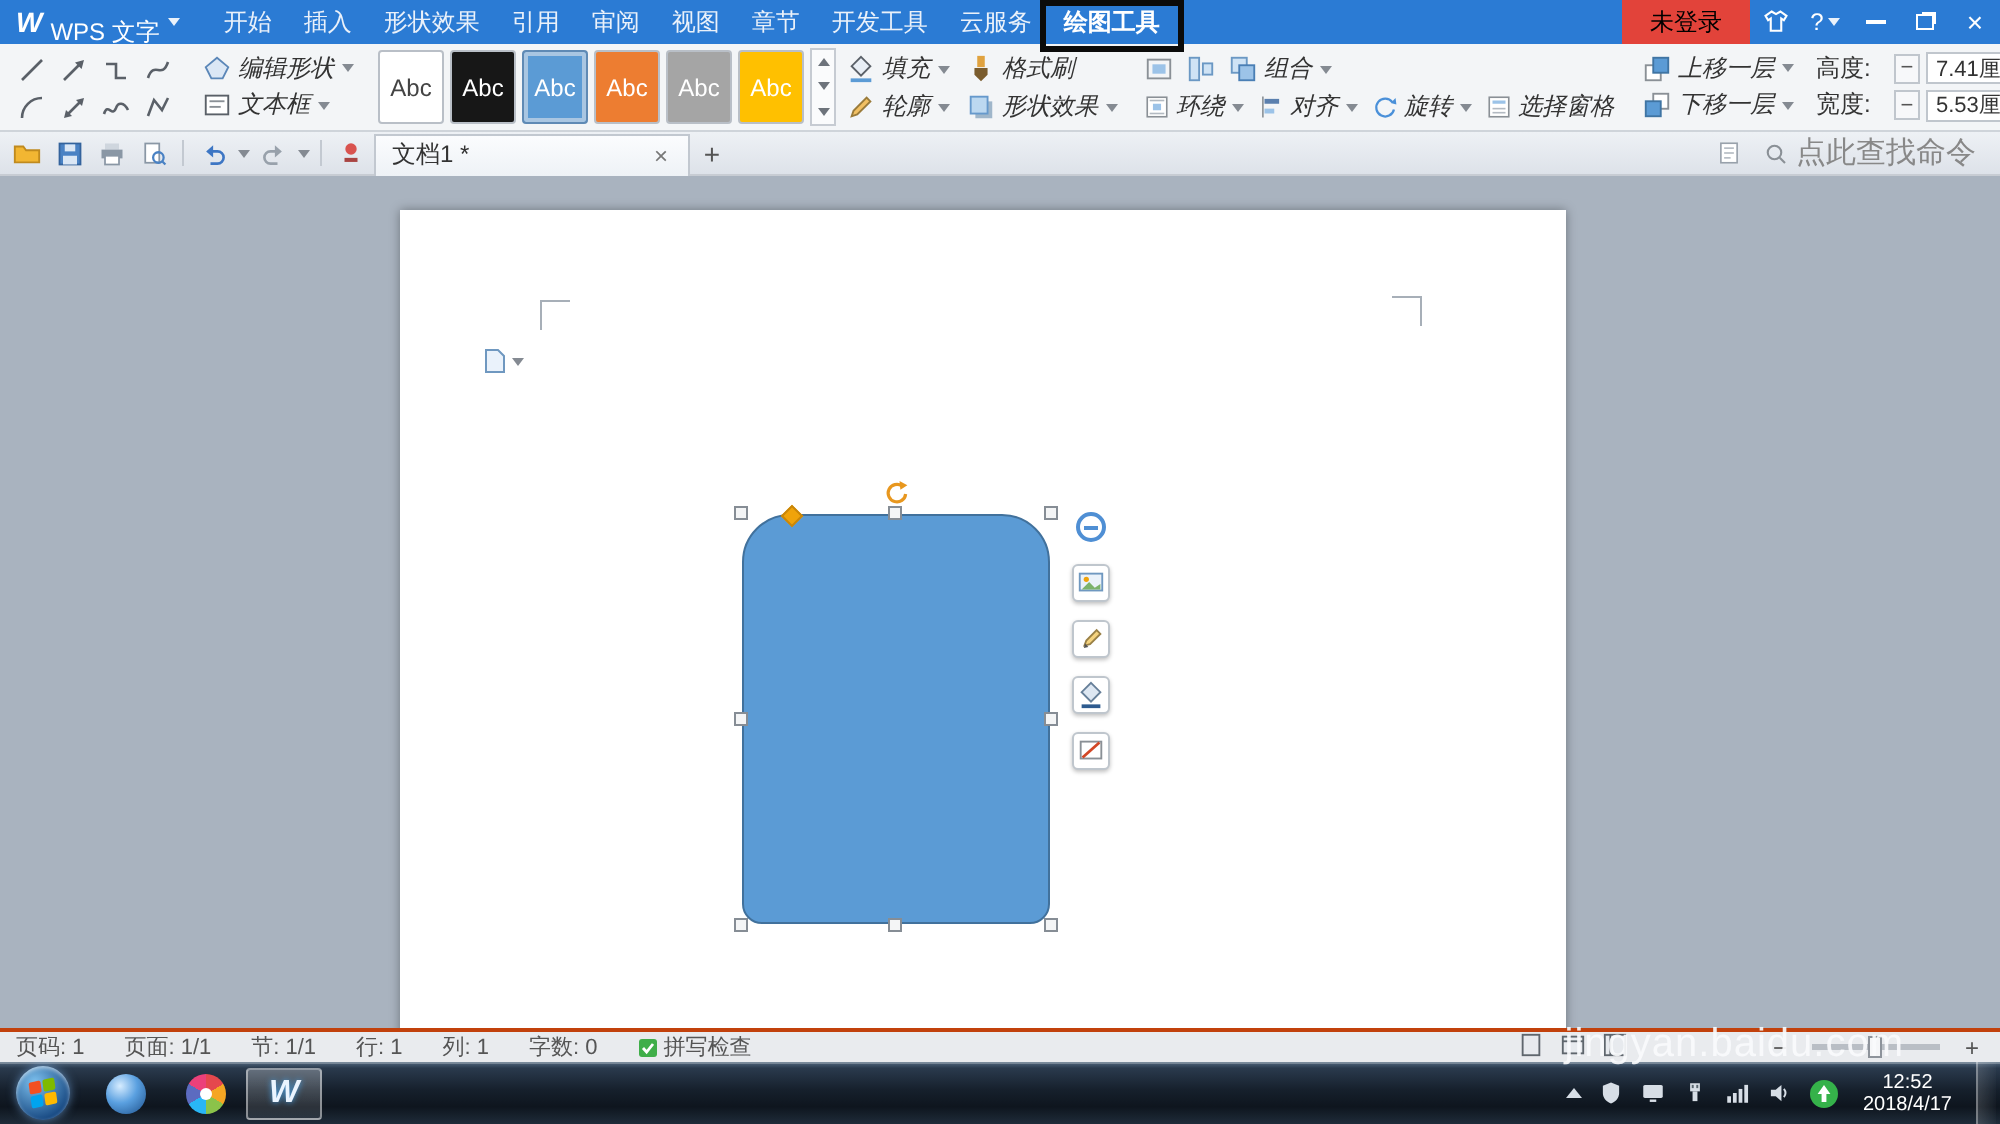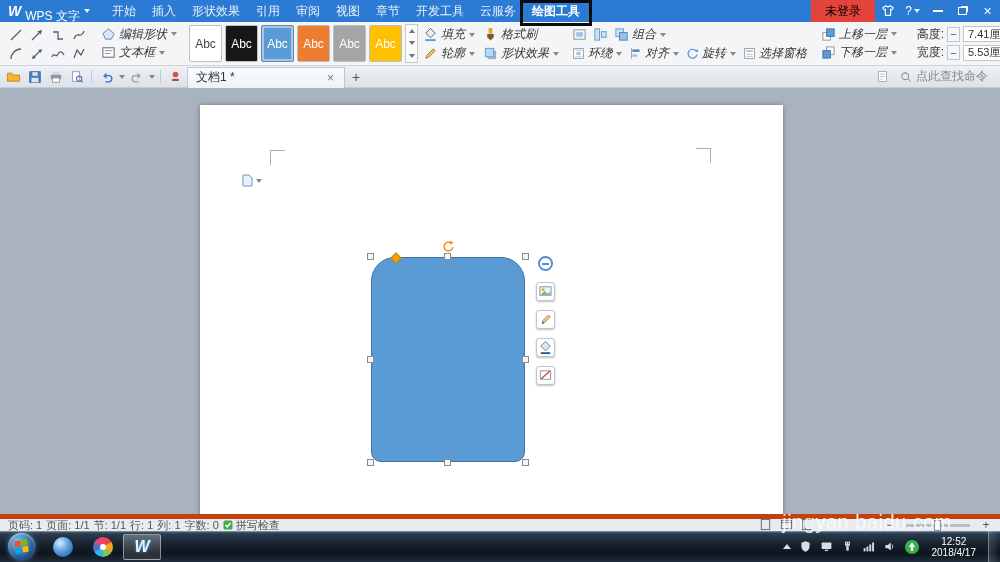--- a/index.html
+++ b/index.html
@@ -40,32 +40,32 @@
   .gallery { flex-direction:row; align-items:center; display:flex; gap:3px; padding:1px 2px; }
   .swatch { width:33px; height:37px; display:flex; align-items:center; justify-content:center; font-size:12px; border:1px solid #b9bfc7; border-radius:2px; background:#fff; cursor:default; }
   .swatch.sel { border:1px solid #5f8ab5; box-shadow:0 0 0 2px #a9c6e2 inset; }
   .gal-scroll { width:13px; height:39px; display:flex; flex-direction:column; border:1px solid #c6cbd2; background:#fafbfc; }
   .gal-btn { flex:1; display:flex; align-items:center; justify-content:center; }
   .tri-up { width:0;height:0;border-left:3px solid transparent;border-right:3px solid transparent;border-bottom:4px solid #6d737b; }
   .tri-dn { width:0;height:0;border-left:3px solid transparent;border-right:3px solid transparent;border-top:4px solid #6d737b; }
   .grid2x2 { display:grid; grid-template-columns:auto auto; grid-auto-rows:19px; column-gap:2px; align-content:space-between; padding:1px 0; }
   .iconbtn { width:20px; height:19px; display:flex; align-items:center; justify-content:center; border-radius:2px; }
   .size-row { display:flex; align-items:center; gap:3px; height:19px; font-size:12px; color:#333; }
-  .size-label { width:36px;text-align:right; }
+  .size-label { width:36px; }
   .step-btn { width:13px; height:15px; border:1px solid #c0c6cd; background:#f7f8fa; display:flex; align-items:center; justify-content:center; font-size:11px; color:#555; cursor:default; }
   .size-field { width:64px; height:16px; border:1px solid #c0c6cd; background:#fff; font-size:11px; display:flex; align-items:center; padding:0 4px; color:#333; }
 
   
   .tabstrip { height:22px; background:linear-gradient(#eef1f5,#dde2e9); border-bottom:1px solid #c7ccd3; display:flex; align-items:center; padding:0 4px; gap:2px; }
   .qa-icon { width:19px; height:18px; display:flex; align-items:center; justify-content:center; border-radius:2px; }
   .qsep { width:1px; height:13px; background:#c3c9d1; margin:0 3px; }
   .doc-tab { height:21px; margin-top:1px; display:flex; align-items:center; justify-content:space-between; padding:0 8px; background:linear-gradient(#fbfcfe,#eef2f6); border:1px solid #c2c8d0; border-bottom:none; width:158px; font-size:12px; color:#333;gap:18px; }
   .tab-close { color:#777; font-size:12px; padding:0 2px; cursor:default; }
   .newtab-btn { width:18px; height:18px; display:flex; align-items:center; justify-content:center; font-size:14px; color:#555; }
-  .cmd { margin-left:auto; display:flex; align-items:center; gap:8px; padding-right:8px; color:#888; font-size:12px; }
+  .cmd { margin-left:auto; display:flex; align-items:center; gap:8px; padding-right:8px; color:#888; font-size:15px; }
   .cmd-hint { display:flex; align-items:center; gap:4px; }
 
   
   .workspace { position:relative; height:426px; background:#a9b3bf; overflow:hidden; }
   .page { position:absolute; left:200px; top:17px; width:583px; height:420px; background:#fff; box-shadow:0 0 5px rgba(0,0,0,.35); }
   .crop { position:absolute; width:15px; height:15px; }
   .crop.tl { left:70px; top:45px; border-left:1px solid #a7afb8; border-top:1px solid #a7afb8; }
   .crop.tr { left:496px; top:43px; border-right:1px solid #a7afb8; border-top:1px solid #a7afb8; }
   .anchor { position:absolute; left:42px; top:69px; display:flex; align-items:center; gap:2px; }
 
@@ -76,21 +76,21 @@
   .h.sw{left:-5px;bottom:-5px;} .h.s{left:calc(50% - 4px);bottom:-5px;} .h.se{right:-5px;bottom:-5px;}
   .rot { position:absolute; left:calc(50% - 7px); top:-18px; width:14px; height:14px; }
   .adj { position:absolute; left:20px; top:-4px; width:8px; height:8px; transform:rotate(45deg); border:1px solid #c8860a; background:#f0a30a; }
 
   .float-tools { position:absolute; left:334px; top:151px; width:22px; display:flex; flex-direction:column; align-items:center; }
   .fminus { width:15px; height:15px; border-radius:50%; background:#fff; border:2px solid #4f8fd4; display:flex; align-items:center; justify-content:center; margin-bottom:11px; }
   .fminus span { width:7px; height:2px; background:#4f8fd4; display:block; }
   .fbtn { width:19px; height:19px; background:#fff; border:1px solid #bfc6cd; border-radius:3px; box-shadow:0 1px 2px rgba(0,0,0,.25); display:flex; align-items:center; justify-content:center; margin-bottom:9px; }
 
   
-  .statusbar { height:17px; background:#e9ebee; border-top:5px solid #c2410c; display:flex; align-items:center; font-size:11px; color:#555; padding:0 8px; gap:4px; position:relative; }
+  .statusbar { height:17px; background:#e9ebee; border-top:2px solid #c2410c; display:flex; align-items:center; font-size:11px; color:#555; padding:0 8px; gap:20px; position:relative; }
   .sb-item { white-space:nowrap; }
   .sb-right { margin-left:auto; display:flex; align-items:center; gap:8px; }
   .spell { display:flex; align-items:center; gap:3px; }
   .zoom-track { width:64px; height:3px; background:#b9bec5; position:relative; margin:0 2px; }
   .zoom-thumb { position:absolute; left:28px; top:-4px; width:7px; height:11px; background:#f5f6f8; border:1px solid #8d939b; }
   .zoom-btn { font-size:12px; color:#555; width:12px; text-align:center; }
   .viewspacer { width:54px; }
 
   
   .watermark { position:absolute; right:48px; bottom:28px; z-index:60; font-size:20px; color:rgba(248,250,252,.92); letter-spacing:.5px; pointer-events:none; }

